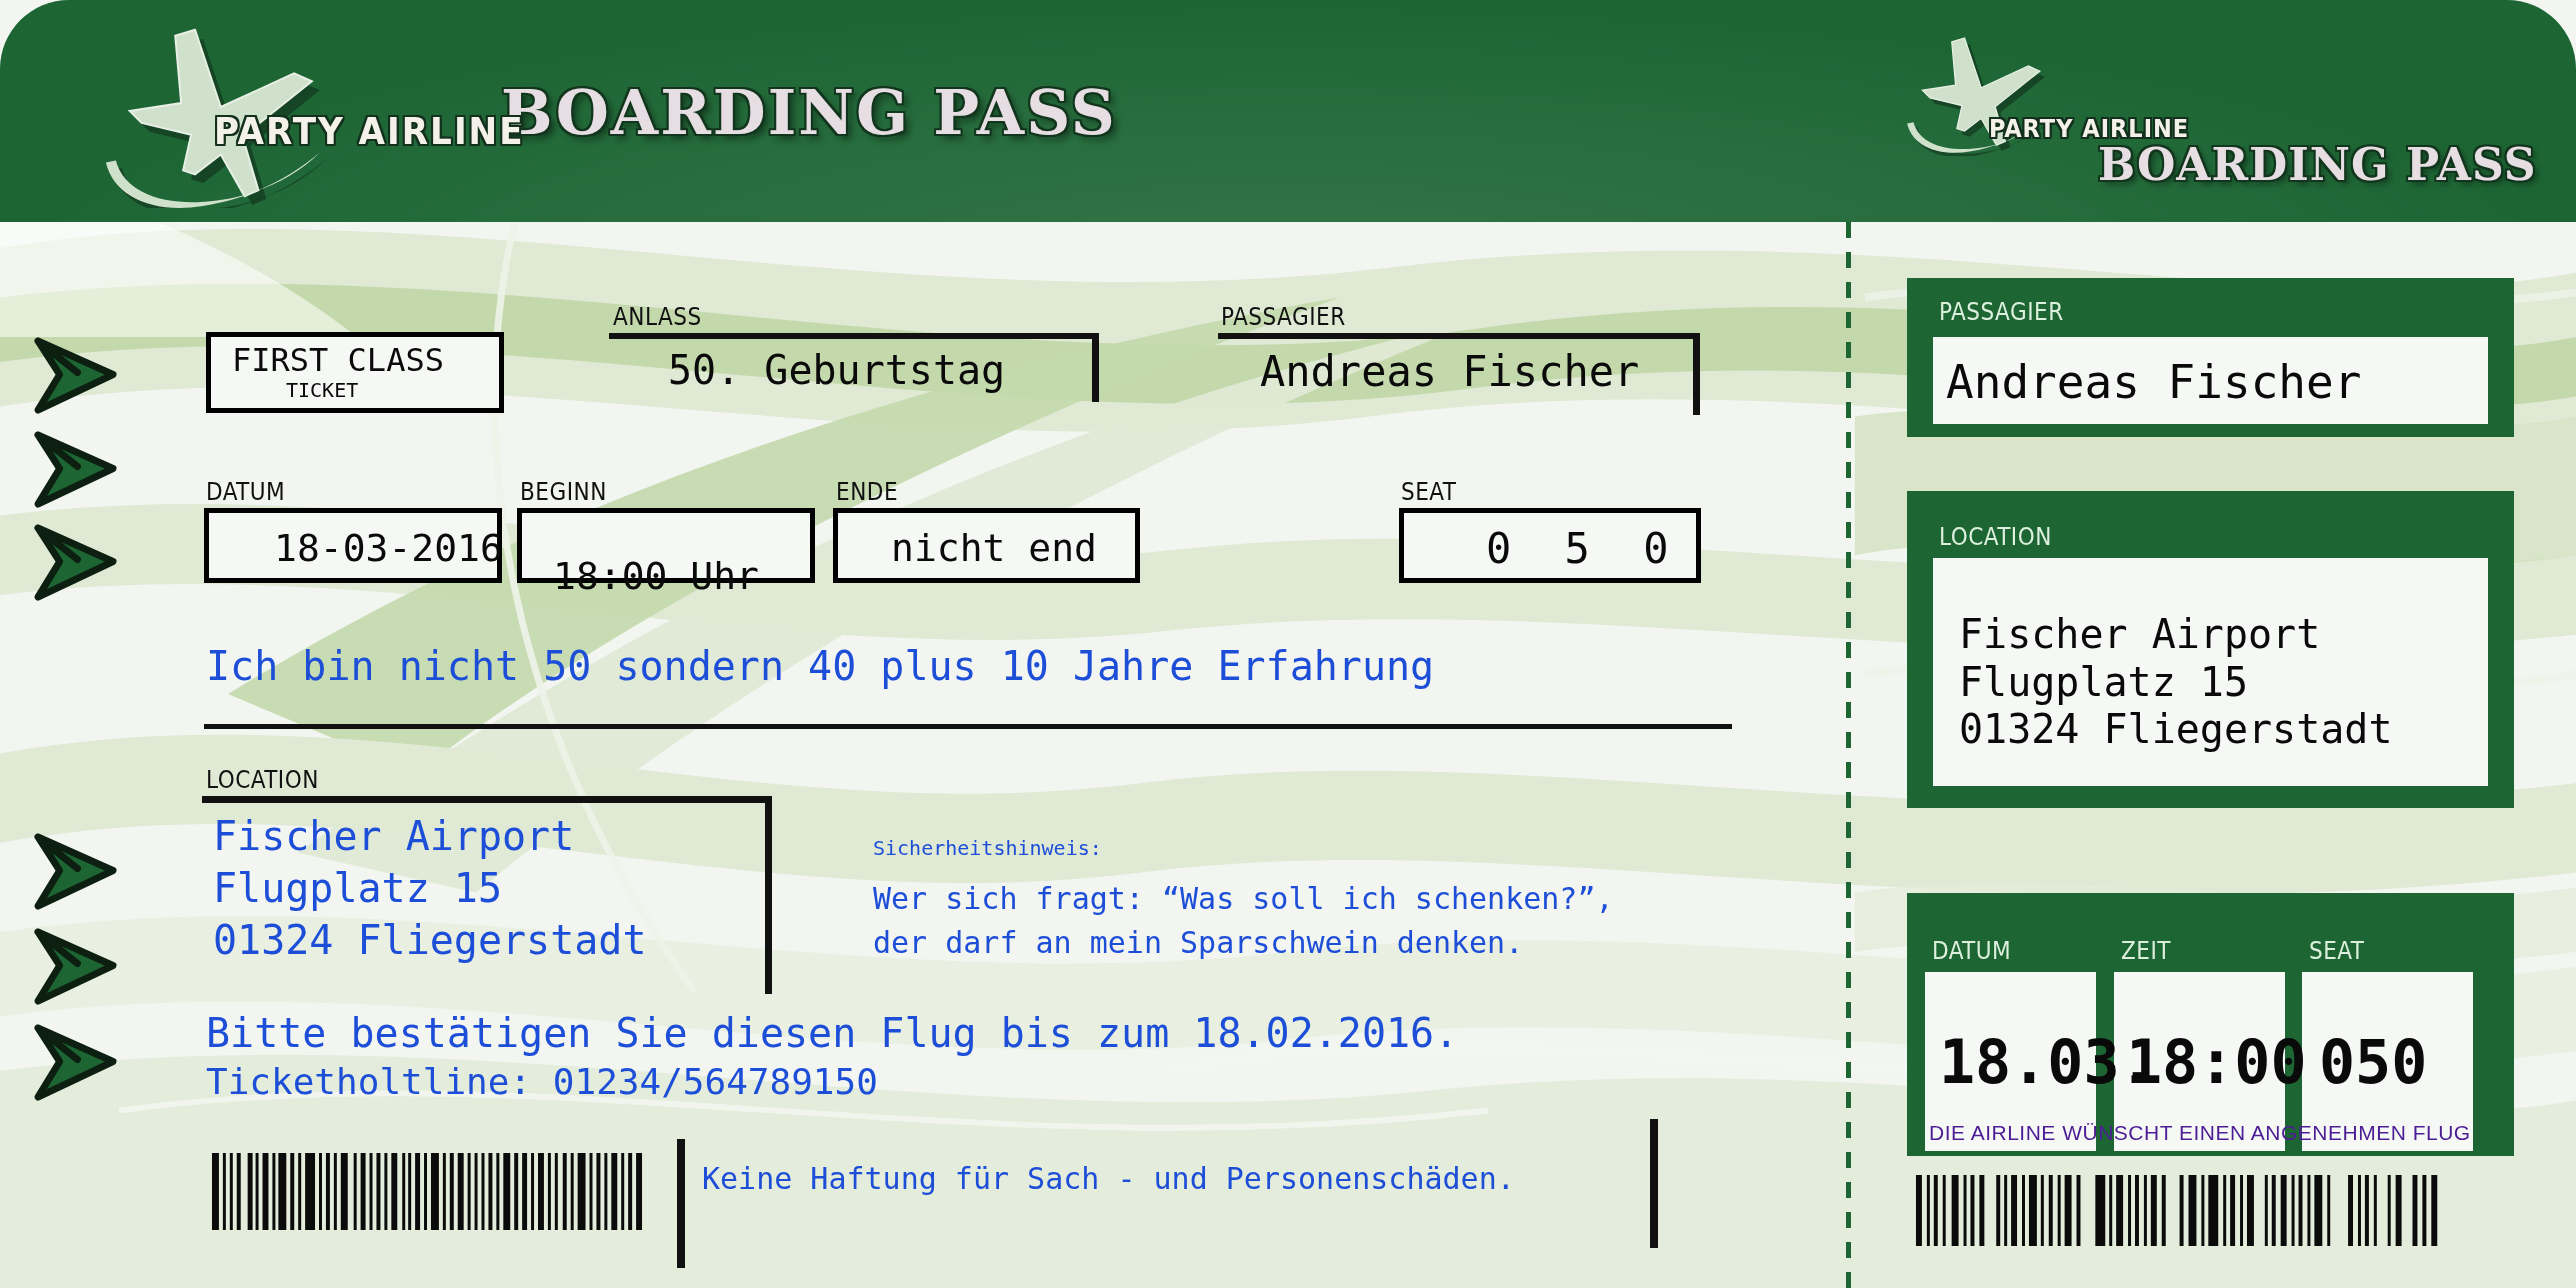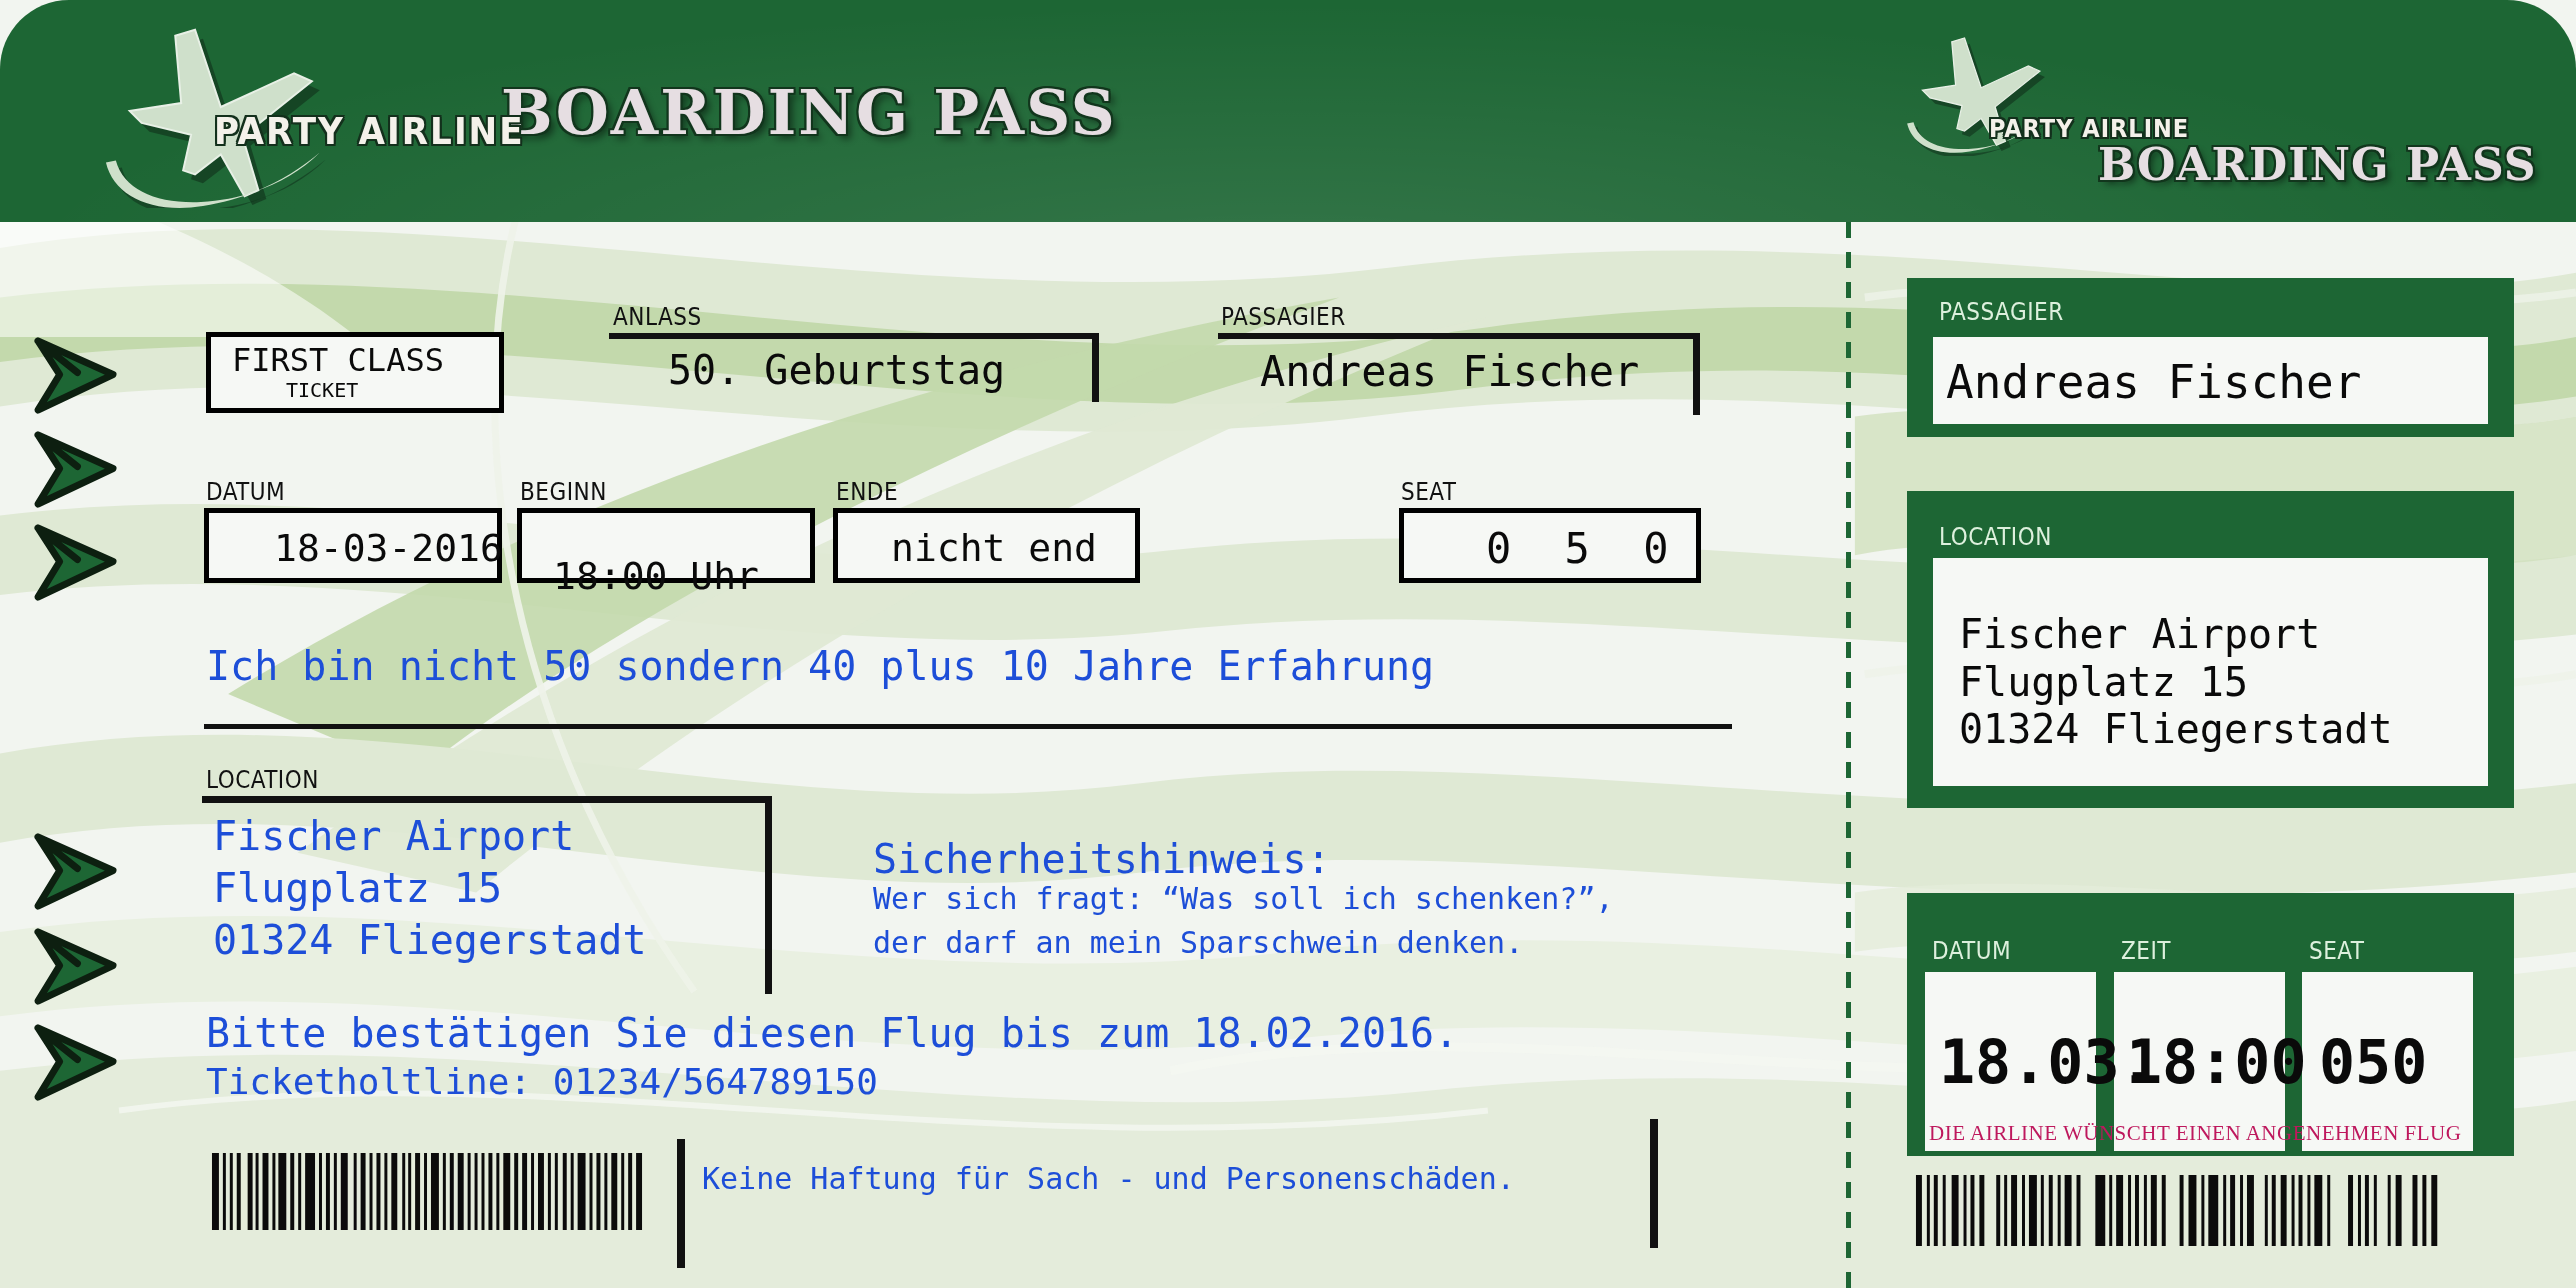--- a/index.html
+++ b/index.html
@@ -61,22 +61,22 @@
   .vrule{position:absolute;width:7px;background:#111;z-index:5;}
 
   .bodytext{position:absolute;font-family:"DejaVu Sans Mono",monospace;color:#1d4ed8;z-index:5;white-space:pre;}
 
   
   .stub-panel{position:absolute;background:#1d6634;z-index:4;box-sizing:border-box;}
   .stub-label{position:absolute;font-family:"DejaVu Sans Condensed","DejaVu Sans",sans-serif;
     font-size:24px;color:#ddf0dd;letter-spacing:0.5px;z-index:6;white-space:nowrap;}
   .stub-white{position:absolute;background:#f6f8f5;z-index:5;}
   .stub-val{position:absolute;font-family:"DejaVu Sans Mono",monospace;color:#0a0a0a;z-index:6;white-space:pre;}
-  .stub-foot{position:absolute;font-family:Liberation Serif, serif;
-    font-size:21px;color:#be185d;letter-spacing:0.5px;z-index:6;white-space:nowrap;}
+  .stub-foot{position:absolute;font-family:Liberation Sans, sans-serif;
+    font-size:21px;color:#4c1d95;letter-spacing:0.5px;z-index:6;white-space:nowrap;}
 
   .barcode{position:absolute;z-index:5;}
 </style>
 </head>
 <body>
 
 <div id="ticket">
 
   <svg id="waves" viewBox="0 0 2597 1299" preserveAspectRatio="none">
     <rect x="0" y="0" width="2597" height="1299" fill="#f2f5f0"></rect>
@@ -192,21 +192,21 @@
   <div class="bodytext" style="left:206px;top:643px;font-size:40px;">Ich bin nicht 50 sondern 40 plus 10 Jahre Erfahrung</div>
   <div class="bigline" style="left:204px;top:724px;width:1528px;height:5px;"></div>
 
   <div class="flabel" style="left:206px;top:766px;">LOCATION</div>
   <div class="bigline" style="left:202px;top:796px;height:7px;width:569px;"></div>
   <div class="vrule" style="left:765px;top:796px;height:198px;"></div>
   <div class="bodytext" style="left:213px;top:813px;font-size:40px;line-height:47px;">Fischer Airport</div>
   <div class="bodytext" style="left:213px;top:865px;font-size:40px;">Flugplatz 15</div>
   <div class="bodytext" style="left:213px;top:917px;font-size:40px;">01324 Fliegerstadt</div>
 
-  <div class="bodytext" style="left:873px;top:836px;font-size:40px;">Sicherheitshinweis:</div>
+  <div class="bodytext" style="left:873px;top:836px;font-size:20px;">Sicherheitshinweis:</div>
   <div class="bodytext" style="left:873px;top:881px;font-size:30px;">Wer sich fragt: “Was soll ich schenken?”,</div>
   <div class="bodytext" style="left:873px;top:925px;font-size:30px;">der darf an mein Sparschwein denken.</div>
 
   <div class="bodytext" style="left:206px;top:1010px;font-size:40px;">Bitte bestätigen Sie diesen Flug bis zum 18.02.2016.</div>
   <div class="bodytext" style="left:206px;top:1061px;font-size:36px;">Ticketholtline: 01234/564789150</div>
 
   <div class="vrule" style="left:677px;top:1139px;height:129px;width:8px;"></div>
   <div class="vrule" style="left:1650px;top:1119px;height:129px;width:8px;"></div>
   <div class="bodytext" style="left:702px;top:1161px;font-size:30px;">Keine Haftung für Sach - und Personenschäden.</div>
 

